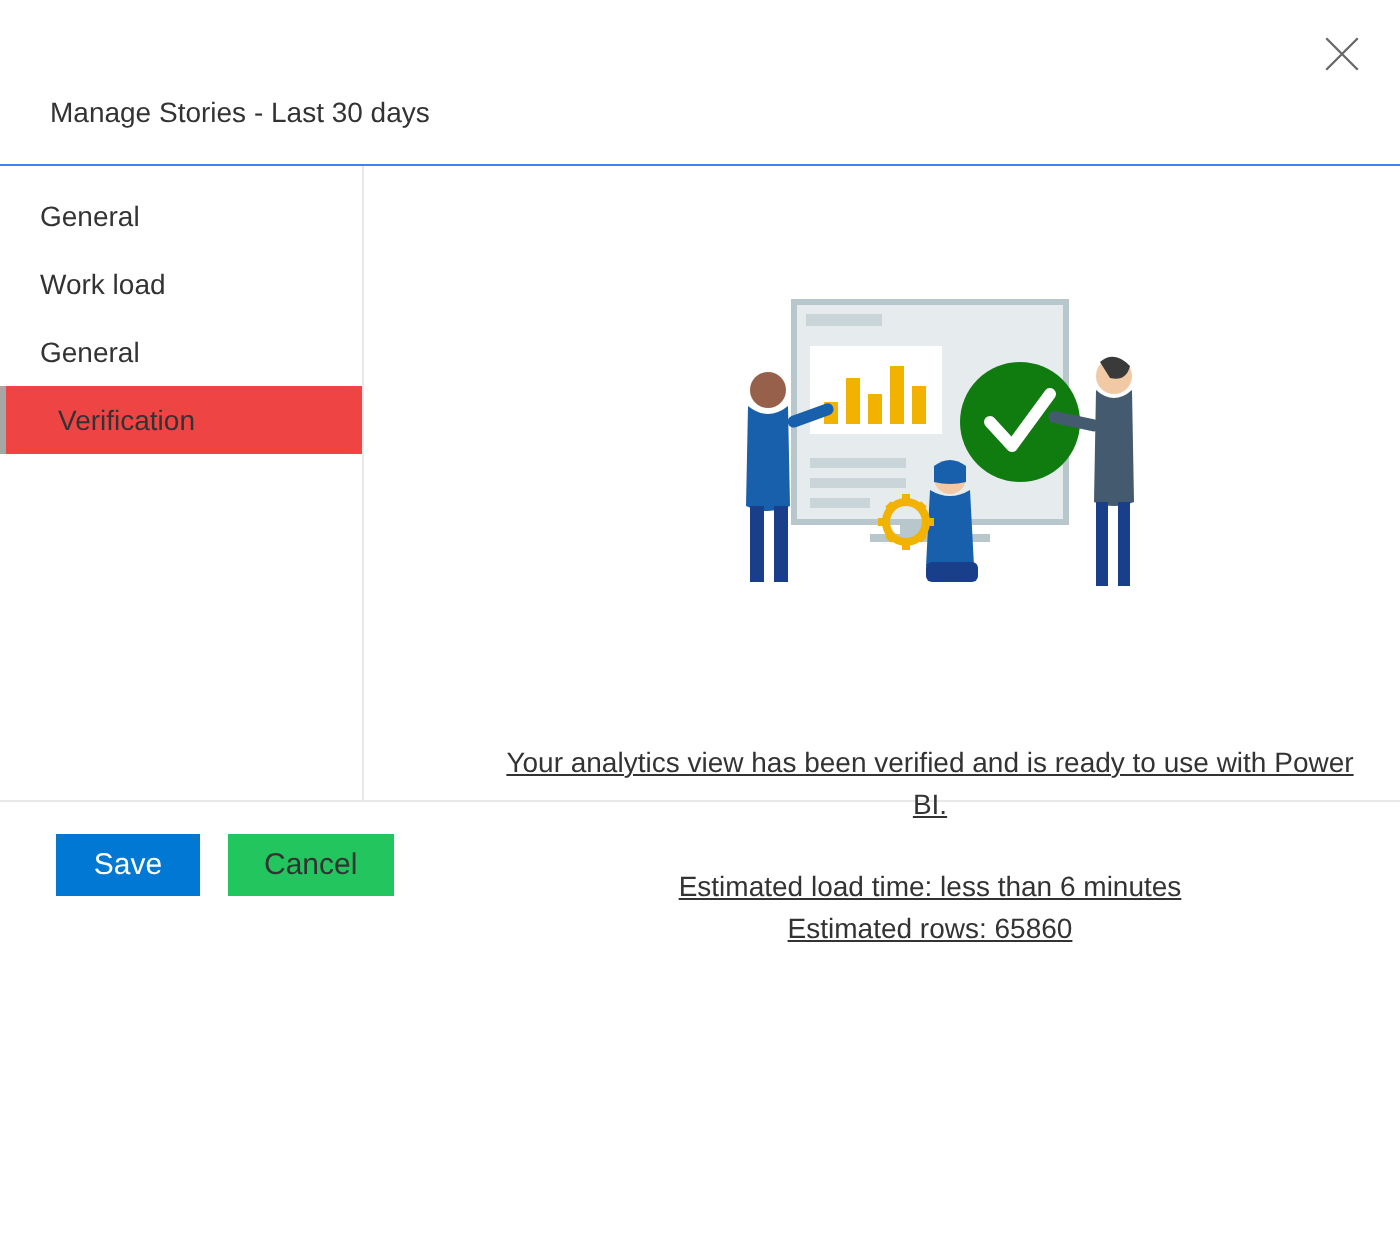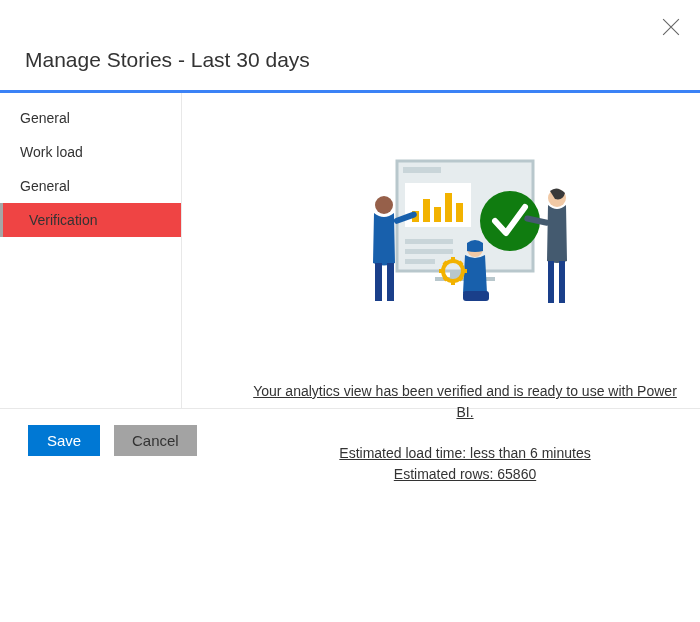--- a/index.html
+++ b/index.html
@@ -19,27 +19,27 @@
       width: 18px;
       height: 18px;
       cursor: pointer;
       color: #666;
     }
     .close-btn svg { width: 100%; height: 100%; }
     .header {
       padding: 48px 0 18px 25px;
     }
     .header h1 {
-      font-size: 21px;
+      font-size: 14px;
       font-weight: 400;
       color: #333;
     }
     .body {
       display: flex;
-      border-top: 3px solid #3b82f6;
+      border-top: 1px solid #3b82f6;
       border-bottom: 1px solid #e8e8e8;
       height: 319px;
       gap: 48px;
     }
     .sidebar {
       width: 182px;
       border-right: 1px solid #e8e8e8;
       padding-top: 8px;
     }
     .nav-item {
@@ -84,21 +84,21 @@
       border: none;
       cursor: pointer;
       font-size: 15px;
       font-family: inherit;
     }
     .btn-primary {
       background: #0078d4;
       color: #fff;
     }
     .btn-secondary {
-      background: #a3a3a3;
+      background: #22c55e;
       color: #333;
     }
   </style>
 </head>
 <body>
 
 <div class="close-btn">
   <svg viewBox="0 0 16 16">
       <path d="M1 1 L15 15 M15 1 L1 15" stroke="currentColor" stroke-width="1" fill="none"></path>
     </svg>

